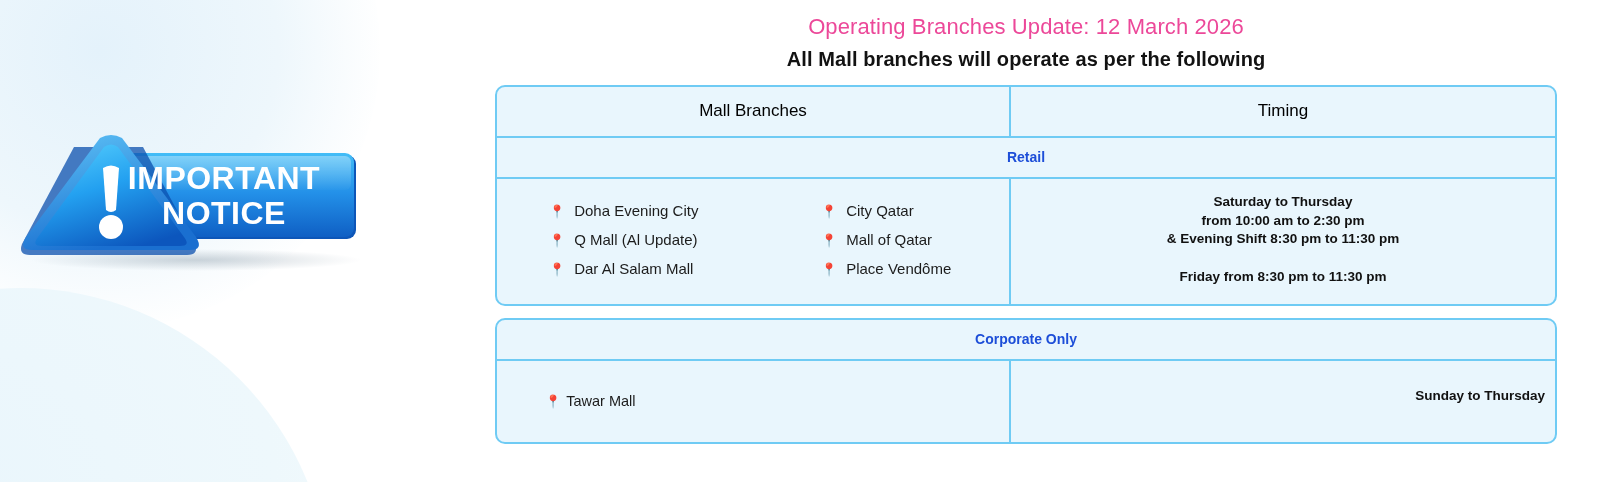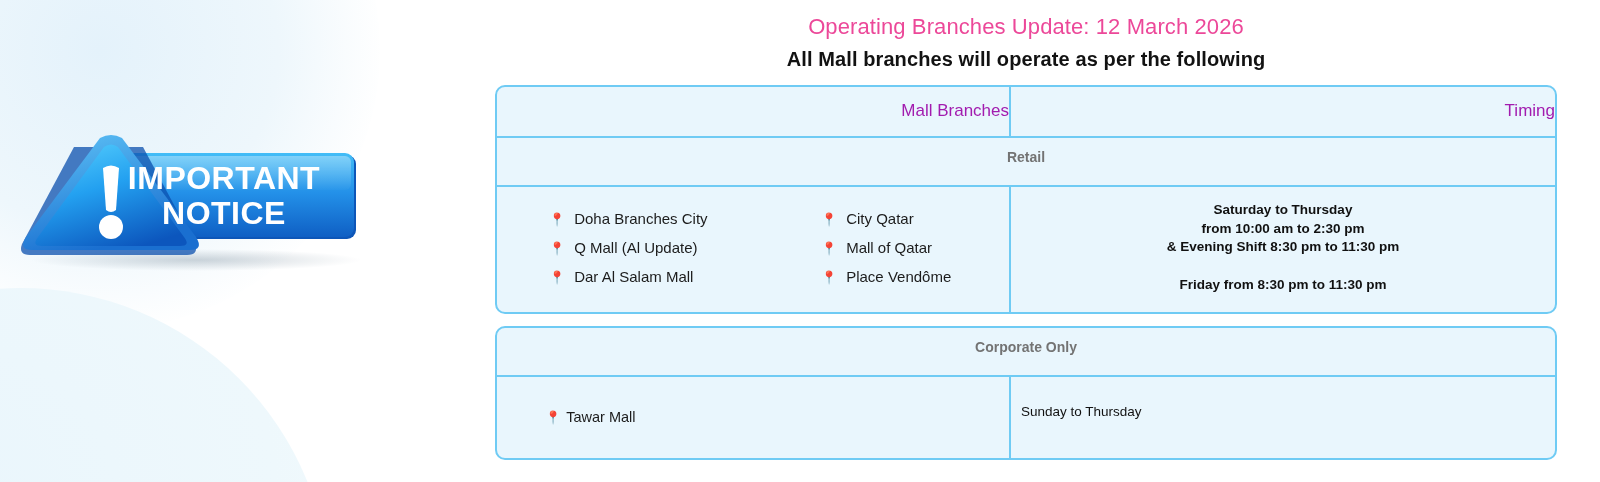--- a/index.html
+++ b/index.html
@@ -103,32 +103,32 @@
     width: 514px;
     flex: 0 0 514px;
     border-right: 2px solid #6fcbf4;
   }
   .cell-timing {
     flex: 1 1 auto;
   }
   .cell-full { width: 100%; }
 
   .hdr-cell {
-    text-align: right;
+    text-align: center;
     font-size: 17px;
     font-weight: 400;
-    color: #a21caf;
+    color: #000000;
     padding: 14px 0 15px;
   }
   .section-cell {
     text-align: center;
     font-size: 14px;
     font-weight: 700;
-    color: #737373;
-    padding: 11px 8px 20px;
+    color: #1d4ed8;
+    padding: 11px 8px 12px;
   }
 
   
   .branch-grid {
     display: flex;
     padding: 18px 0 20px 0;
   }
   .branch-col {
     flex: 1 1 50%;
     padding-left: 52px;
@@ -162,23 +162,23 @@
 
   
   .corp-branch {
     display: flex;
     align-items: center;
     justify-content: flex-start;
     padding: 26px 0 26px 48px;
   }
   .corp-branch .branch-item { font-size: 14.5px; gap: 5px; }
   .corp-timing {
-    text-align: left;
+    text-align: right;
     font-size: 13.5px;
-    font-weight: 400;
+    font-weight: 700;
     color: #111111;
     line-height: 22px;
     padding: 24px 10px 35px;
   }
 </style>
 </head>
 <body>
 
 <div class="bg-layer">
   <div class="bg-wash-top"></div>
@@ -249,21 +249,21 @@
     <div class="row">
       <div class="cell-full section-cell">Retail</div>
     </div>
 
     <div class="row">
       <div class="cell-branches">
         <div class="branch-grid">
           <div class="branch-col col1">
             <div class="branch-item">
               <span class="pin">📍</span>
-              <span>Doha Branches City</span>
+              <span>Doha Evening City</span>
             </div>
             <div class="branch-item">
               <span class="pin">📍</span>
               <span>Q Mall (Al Update)</span>
             </div>
             <div class="branch-item">
               <span class="pin">📍</span>
               <span>Dar Al Salam Mall</span>
             </div>
           </div>

